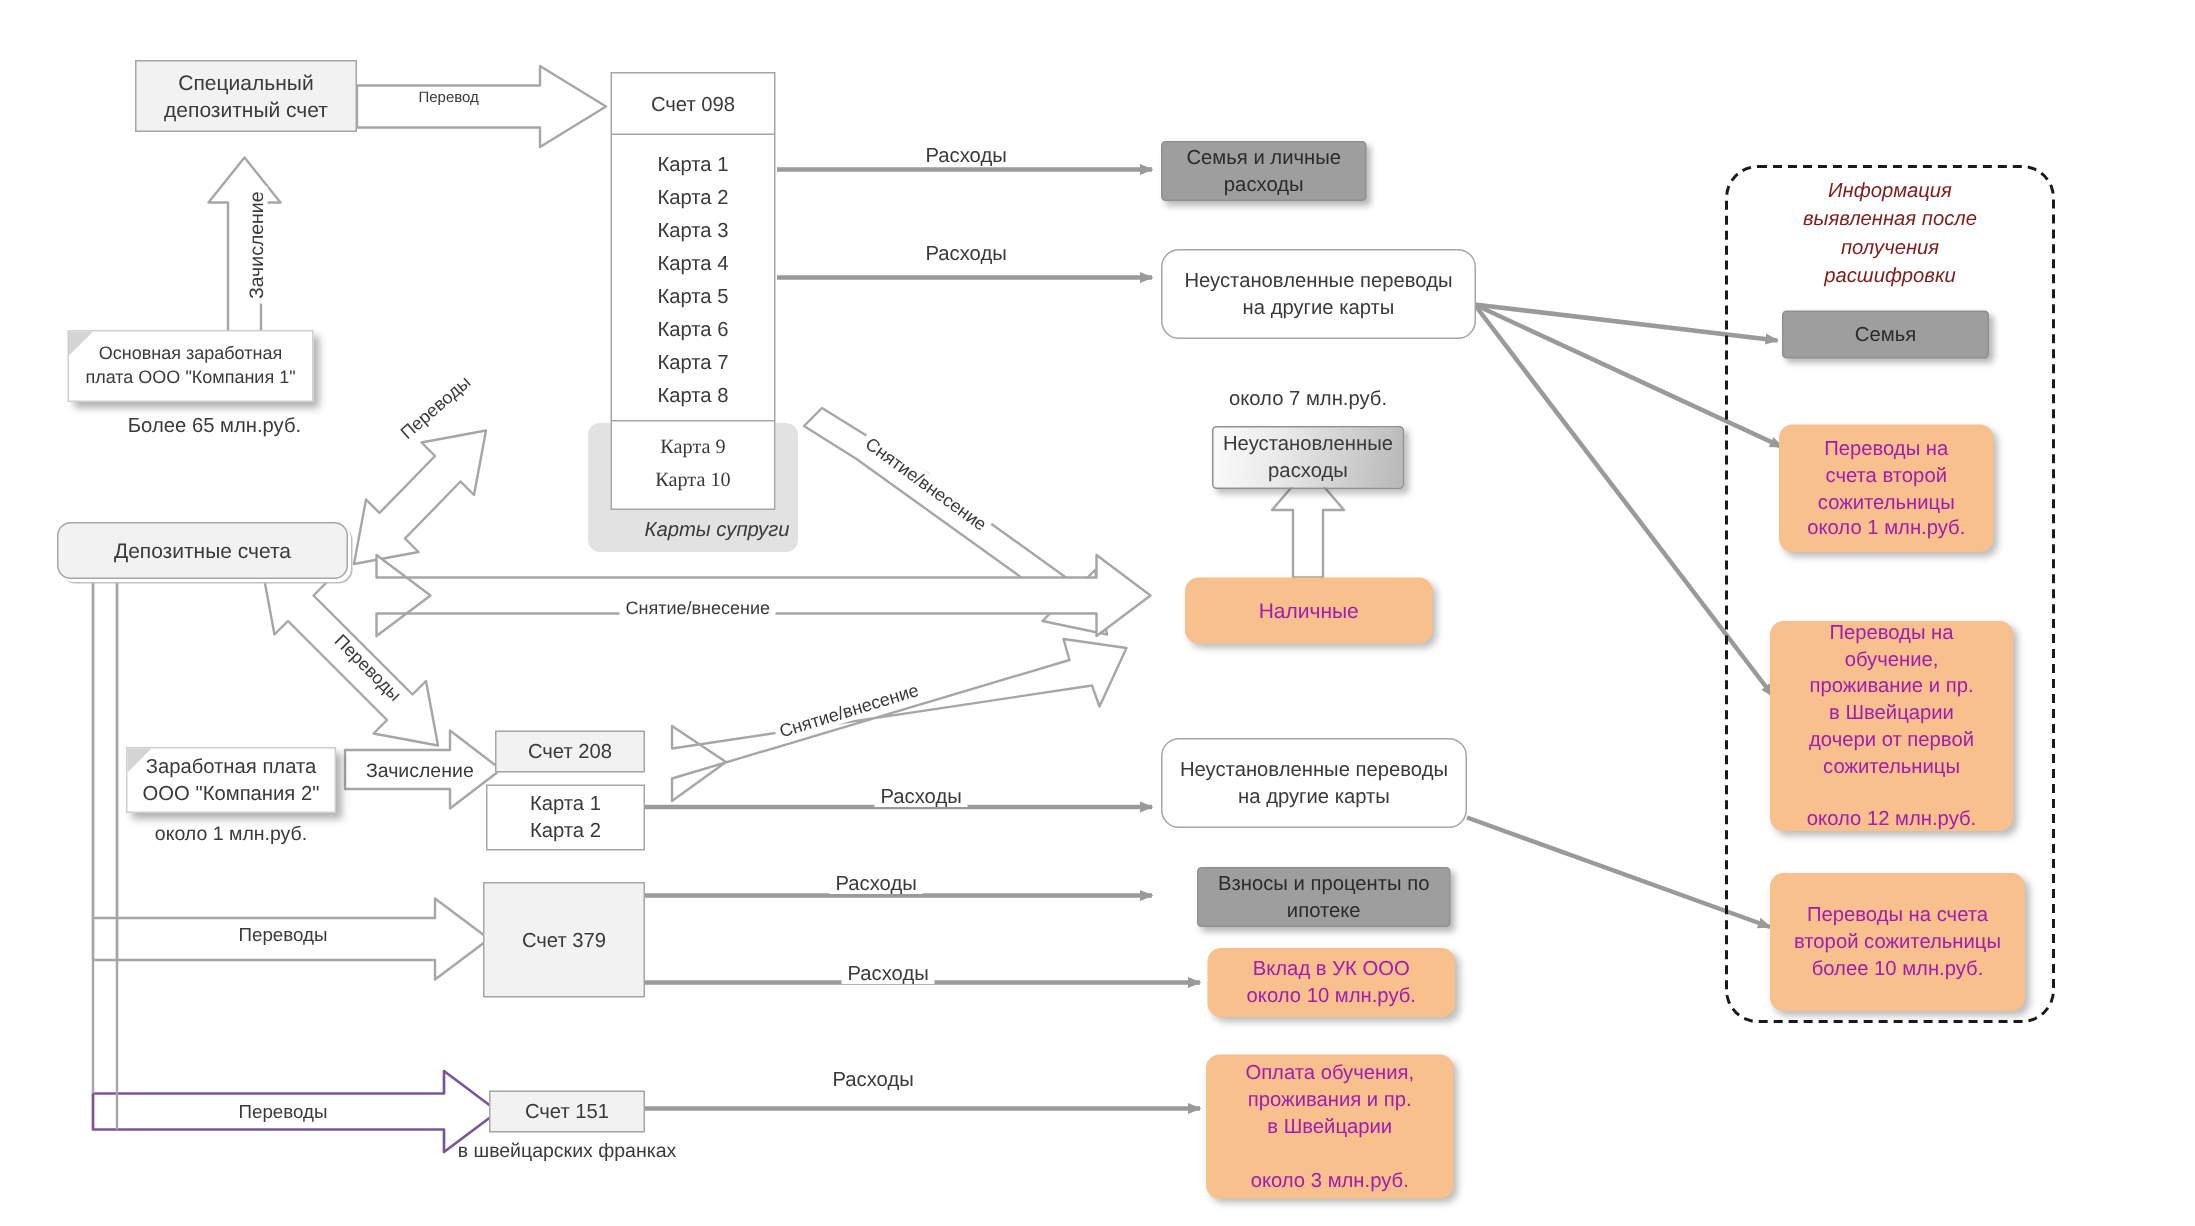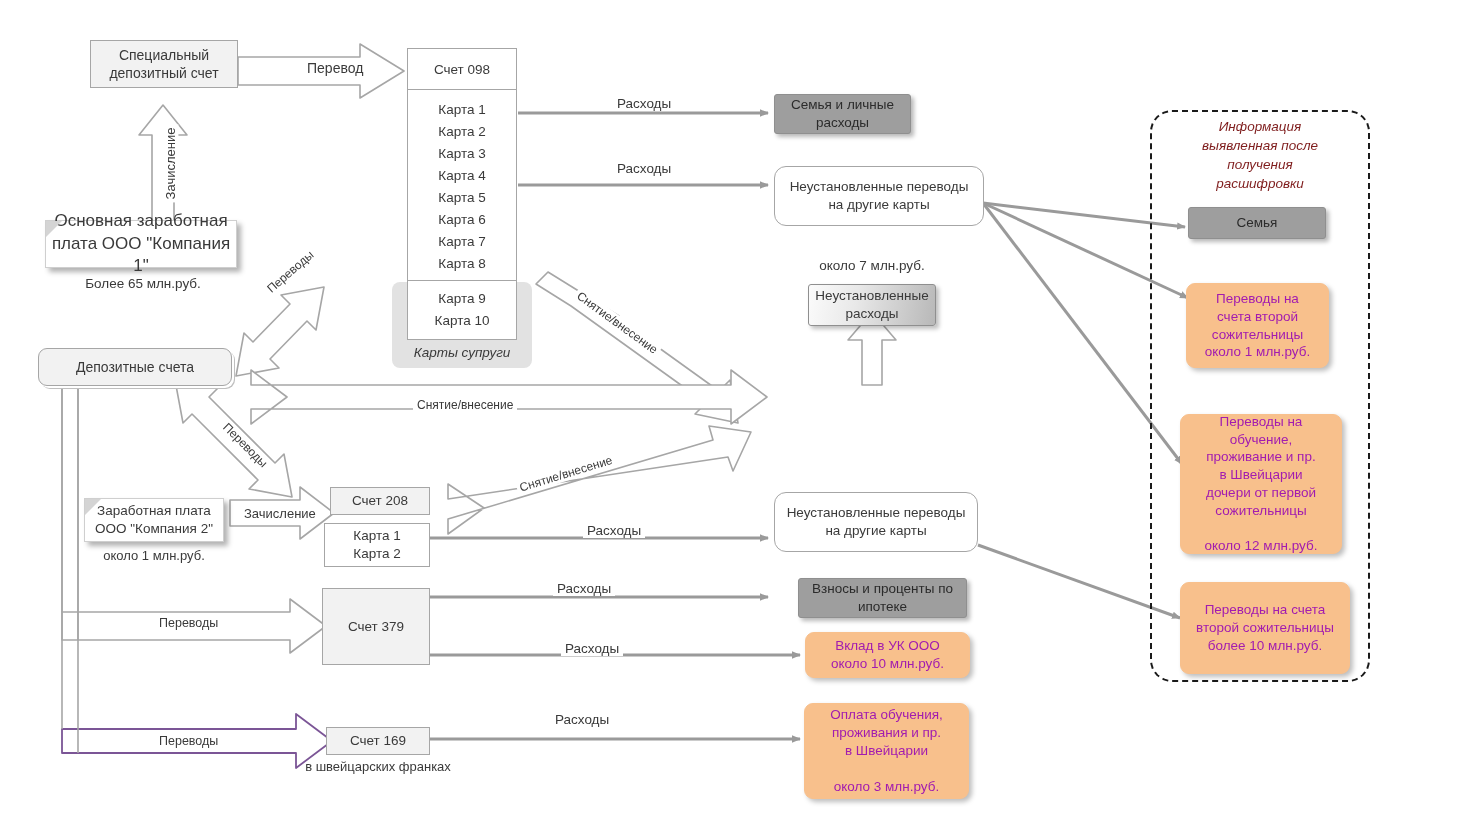--- a/index.html
+++ b/index.html
@@ -35,21 +35,21 @@
   .lbl{position:absolute;background:#ffffff;padding:0 4px;white-space:nowrap;}
   .plainlbl{position:absolute;white-space:nowrap;text-align:center;}
 
   
   .stack{position:absolute;box-sizing:border-box;background:#ffffff;
          border:1px solid #a6a6a6;}
   .stack .hdr{height:40px;border-bottom:1px solid #a6a6a6;display:flex;
          align-items:center;justify-content:center;}
   .stack .cards{padding:8px 0 6px;display:flex;flex-direction:column;}
   .stack .cards div{height:22px;display:flex;align-items:center;justify-content:center;}
-  .stack .spouse{border-top:1px solid #a6a6a6;padding:6px 16px 8px;}
+  .stack .spouse{border-top:1px solid #a6a6a6;padding:6px 16px 8px;font-family:Liberation Serif, serif;}
   .stack .spouse div{height:22px;display:flex;align-items:center;justify-content:center;}
   .cap-it{position:absolute;font-style:italic;white-space:nowrap;text-align:center;}
 
   .dashpanel{position:absolute;box-sizing:border-box;
              border:2px dashed #1a1a1a;border-radius:22px;background:transparent;}
   .panel-title{position:absolute;font-style:italic;text-align:center;
                line-height:1.4;color:#7f1d1d;}
 </style>
 </head>
 <body>
@@ -127,21 +127,21 @@
     </g>
   </svg>
 
   <div class="node bx-plain" style="left:90px;top:40px;width:148px;height:48px;font-size:14px;">
     <span>
       <span>Специальный</span><br>
       <span>депозитный счет</span>
     </span>
   </div>
 
-  <div class="node bx-shadowcard" style="left:45px;top:220px;width:192px;height:48px;font-size:17px;">
+  <div class="node bx-shadowcard" style="left:45px;top:220px;width:164px;height:48px;font-size:12px;">
     <span>
       <span>Основная заработная</span><br>
       <span>плата ООО  "Компания 1"</span>
     </span>
   </div>
   <div class="plainlbl" style="left:45px;top:276px;width:196px;font-size:13.5px;">Более 65 млн.руб.</div>
 
   <div class="node bx-round" style="left:38px;top:348px;width:194px;height:38px;font-size:14px;">
     <span>Депозитные счета</span>
   </div>
@@ -166,38 +166,38 @@
       <div>Карта 5</div>
       <div>Карта 6</div>
       <div>Карта 7</div>
       <div>Карта 8</div>
     </div>
     <div class="spouse" style="font-size:13.5px;">
       <div>Карта 9</div>
       <div>Карта 10</div>
     </div>
   </div>
-  <div class="cap-it" style="left:392px;top:345px;width:140px;font-size:13.5px;">Карты супруги</div>
+  <div class="cap-it" style="left:392px;top:345px;width:140px;font-size:13.5px;padding-left:16px;">Карты супруги</div>
 
   <div class="node bx-plain" style="left:330px;top:487px;width:100px;height:28px;font-size:13.5px;">
     <span>Счет 208</span>
   </div>
   <div class="node bx-white" style="left:324px;top:523px;width:106px;height:44px;font-size:13.5px;">
     <span>
       <span>Карта 1</span><br>
       <span>Карта 2</span>
     </span>
   </div>
 
   <div class="node bx-plain" style="left:322px;top:588px;width:108px;height:77px;font-size:13.5px;">
     <span>Счет 379</span>
   </div>
 
   <div class="node bx-plain" style="left:326px;top:727px;width:104px;height:28px;font-size:13.5px;">
-    <span>Счет 169</span>
+    <span>Счет 151</span>
   </div>
   <div class="plainlbl" style="left:266px;top:759px;width:224px;font-size:13px;">в швейцарских франках</div>
 
   <div class="node bx-grey" style="left:774px;top:94px;width:137px;height:40px;font-size:13.5px;">
     <span>
       <span>Семья и личные</span><br>
       <span>расходы</span>
     </span>
   </div>
 
@@ -209,20 +209,23 @@
   </div>
 
   <div class="plainlbl" style="left:786px;top:258px;width:172px;font-size:13.5px;">около 7  млн.руб.</div>
   <div class="node bx-grey-round" style="left:808px;top:284px;width:128px;height:42px;font-size:13.5px;">
     <span>
       <span>Неустановленные</span><br>
       <span>расходы</span>
     </span>
   </div>
 
+  <div class="node bx-orange" style="left:790px;top:385px;width:165px;height:44px;font-size:14px;">
+    <span>Наличные</span>
+  </div>
 
   <div class="node bx-roundwhite" style="left:774px;top:492px;width:204px;height:60px;font-size:13.5px;">
     <span>
       <span>Неустановленные  переводы</span><br>
       <span>на другие карты</span>
     </span>
   </div>
 
   <div class="node bx-grey" style="left:798px;top:578px;width:169px;height:40px;font-size:13.5px;">
     <span>
@@ -282,21 +285,21 @@
   </div>
 
   <div class="node bx-orange" style="left:1180px;top:582px;width:170px;height:92px;font-size:13.5px;">
     <span>
       <span>Переводы на счета</span><br>
       <span>второй  сожительницы</span><br>
       <span>более 10 млн.руб.</span>
     </span>
   </div>
 
-  <div class="lbl" style="left:275px;top:60px;font-size:14px;margin-left:28px;">Перевод</div>
+  <div class="lbl" style="left:275px;top:60px;font-size:10px;">Перевод</div>
 
   <div style="position:absolute;left:139px;top:118px;width:64px;height:90px;
               display:flex;align-items:center;justify-content:center;">
     <span style="transform:rotate(-90deg);white-space:nowrap;font-size:13px;background:#fff;padding:0 3px;">Зачисление</span>
   </div>
 
   <div class="lbl" style="left:240px;top:506px;font-size:13px;">Зачисление</div>
 
   <div style="position:absolute;left:262px;top:287px;font-size:12px;transform:rotate(-41deg);
               transform-origin:left top;white-space:nowrap;background:#fff;padding:0 3px;">Переводы</div>

